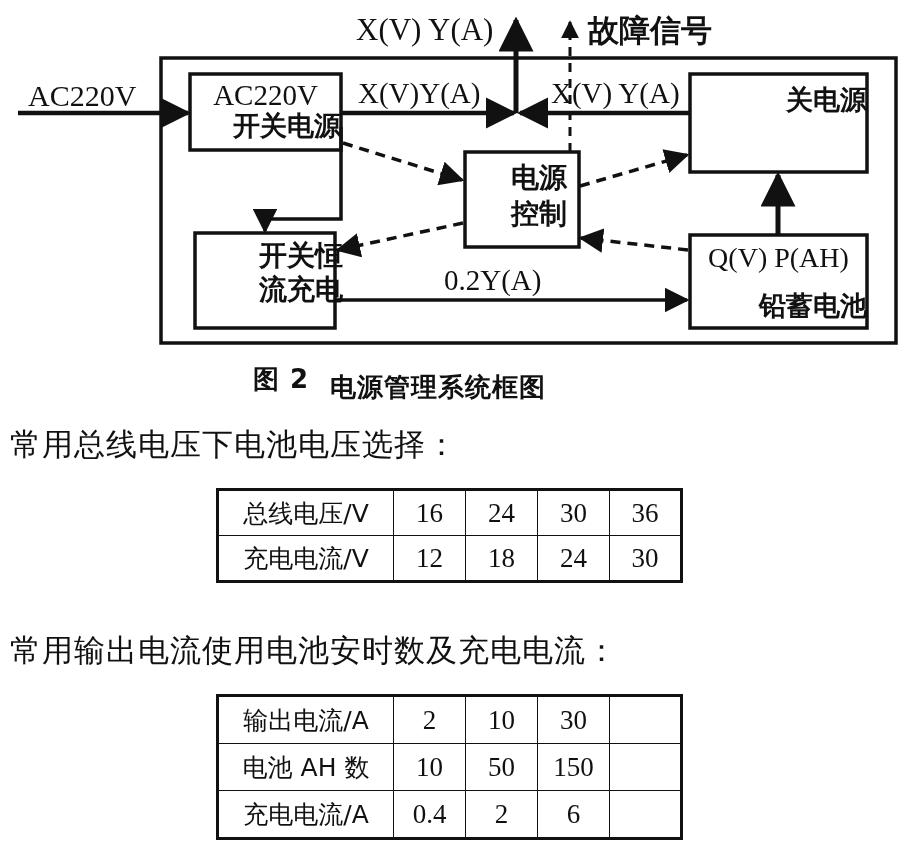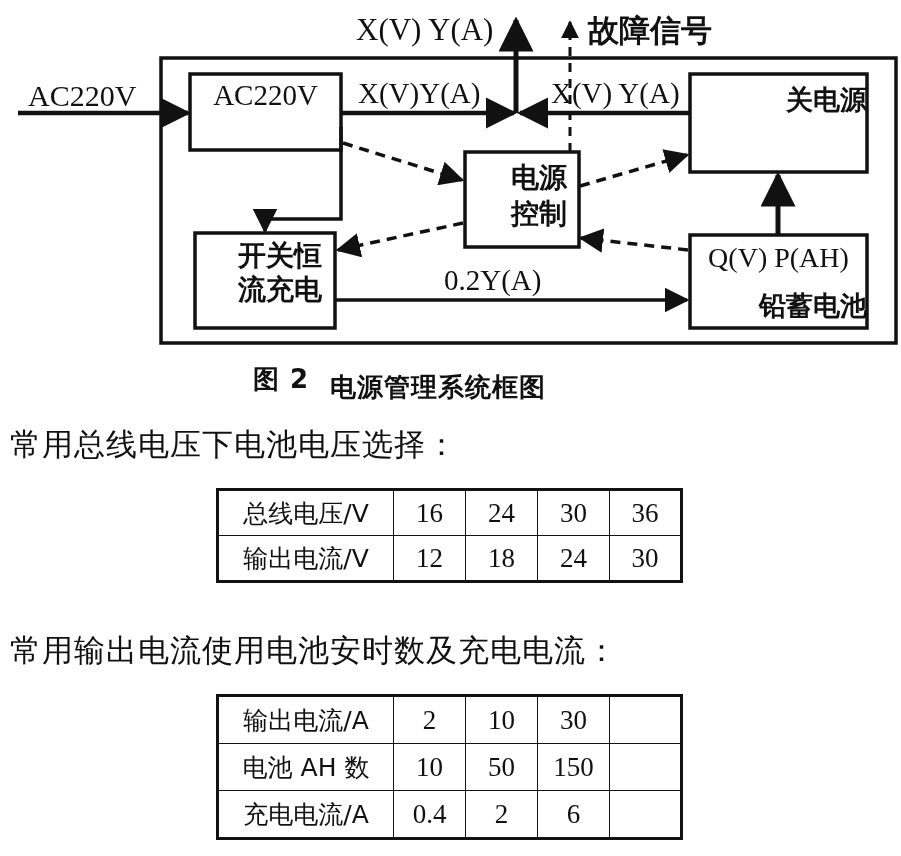--- a/index.html
+++ b/index.html
@@ -142,32 +142,33 @@
   <div class="dg-label han" style="left:588px; top:14px; font-size:31px;">故障信号</div>
 
   <div class="dg-label latin" style="left:358px; top:78px; font-size:29px;">X(V)Y(A)</div>
 
   <div class="dg-label latin" style="left:551px; top:78px; font-size:29px;">X(V) Y(A)</div>
 
   <div class="dg-label latin" style="left:444px; top:265px; font-size:29px;">0.2Y(A)</div>
 
   <div class="box-text" style="left:190px; top:80px; width:151px;">
     <div class="latin" style="font-size:29px;">AC220V</div>
+    <div class="han" style="font-size:27px;">开关电源</div>
   </div>
 
   <div class="box-text" style="left:465px; top:163px; width:102px;">
     <div class="han" style="font-size:28px;">电源</div>
     <div class="han" style="font-size:28px; margin-top:6px;">控制</div>
   </div>
 
   <div class="box-text" style="left:690px; top:81px; width:177px;">
     <div class="han" style="font-size:27px; margin-top:4px;">关电源</div>
   </div>
 
-  <div class="box-text" style="left:182px; top:241px; width:140px;">
+  <div class="box-text" style="left:203px; top:241px; width:140px;">
     <div class="han" style="font-size:28px;">开关恒</div>
     <div class="han" style="font-size:28px; margin-top:4px;">流充电</div>
   </div>
 
   <div class="box-text" style="left:690px; top:243px; width:177px;">
     <div class="latin" style="font-size:28px;">Q(V) P(AH)</div>
     <div class="han" style="font-size:27px; margin-top:18px;">铅蓄电池</div>
   </div>
 </div>
 
@@ -186,21 +187,21 @@
   </colgroup>
   <tbody>
     <tr>
       <td class="rowhead">总线电压/V</td>
       <td class="num">16</td>
       <td class="num">24</td>
       <td class="num">30</td>
       <td class="num">36</td>
     </tr>
     <tr>
-      <td class="rowhead">输出电流/V</td>
+      <td class="rowhead">充电电流/V</td>
       <td class="num">12</td>
       <td class="num">18</td>
       <td class="num">24</td>
       <td class="num">30</td>
     </tr>
   </tbody>
 </table>
 
 <div class="prose" style="left:10px; top:630px;">常用输出电流使用电池安时数及充电电流：</div>
 

